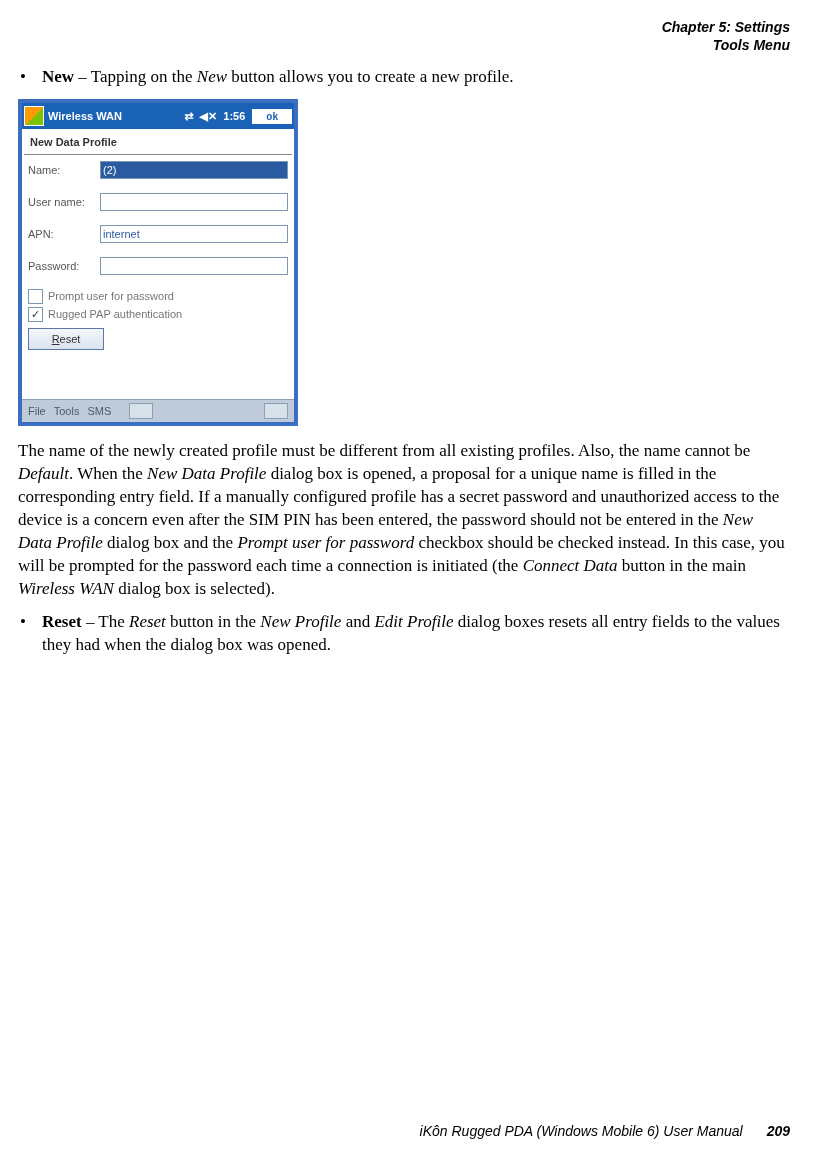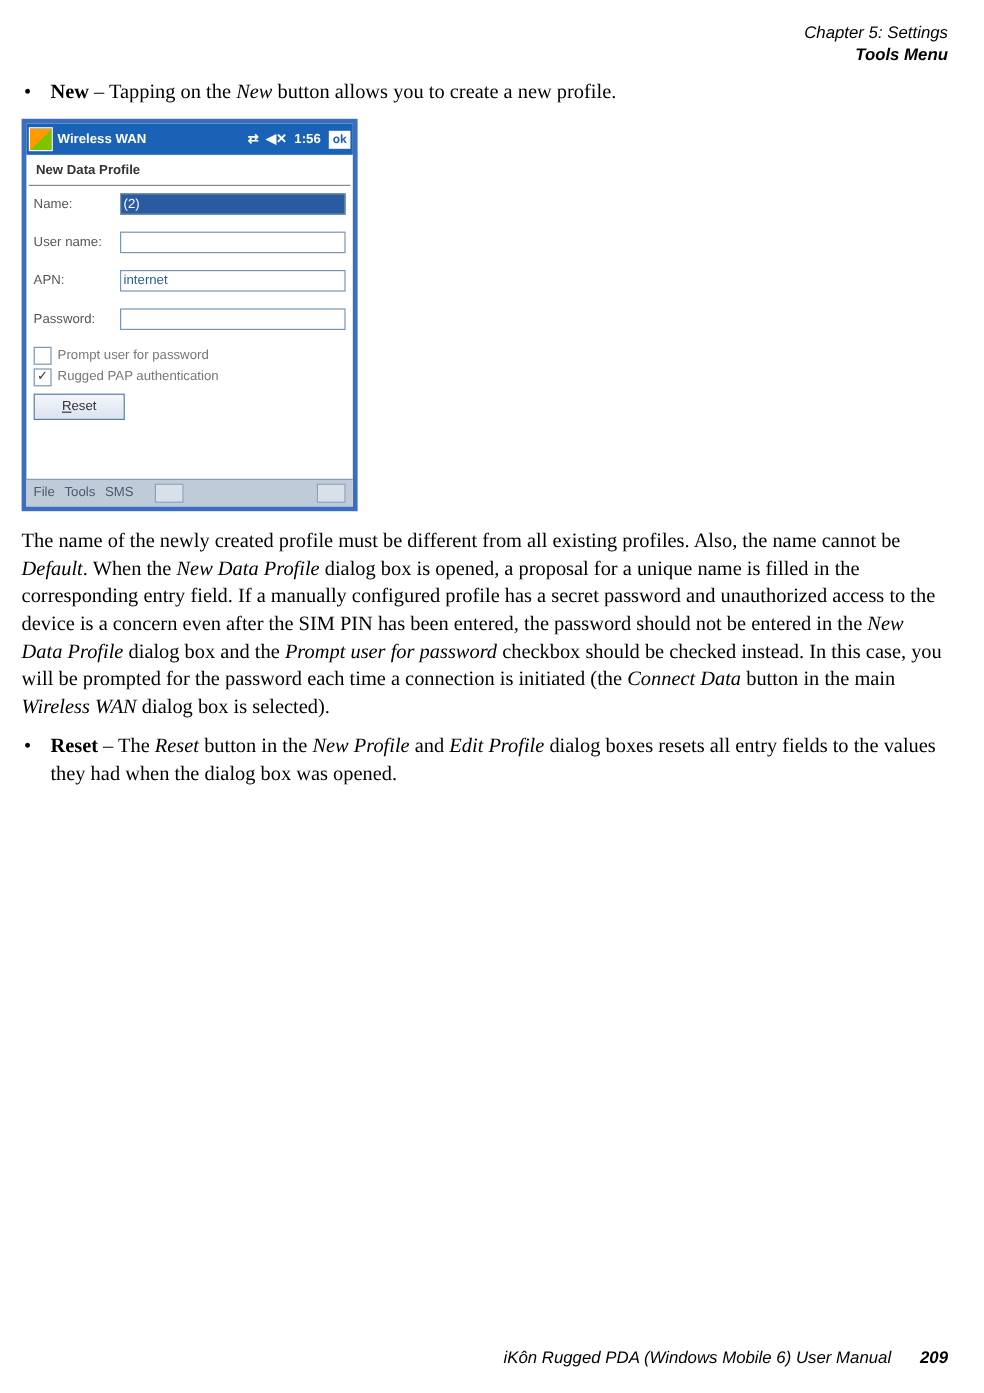--- a/index.html
+++ b/index.html
@@ -15,21 +15,21 @@
     line-height: 1.35;
   }
   .header {
     text-align: right;
     font-style: italic;
     font-family: Verdana, Arial, sans-serif;
     font-size: 14px;
     line-height: 1.3;
     margin-bottom: 12px;
   }
-  .header .line1 { font-weight: normal; }
+  .header .line1 { font-weight: bold; }
   .header .line2 { font-weight: bold; }
   .bullet-row {
     display: flex;
     margin-left: 0px;
     margin-bottom: 10px;
   }
   .bullet-dot {
     width: 22px;
     flex-shrink: 0;
     padding-left: 2px;
@@ -65,21 +65,21 @@
     background: linear-gradient(135deg,#ff9a00 0 50%,#7cc400 50% 100%);
     border: 1px solid #fff;
     margin-right: 4px;
   }
   .title-text { flex: 1; }
   .tb-icon { margin: 0 3px; font-size: 11px; color:#fff; }
   .ok-btn {
     background: #fff;
     color: #1a62b5;
     font-size: 10px;
-    padding: 1px 3px;
+    padding: 1px 14px;
     font-weight: bold;
     margin-left: 4px;
   }
   .pda-subtitle {
     font-weight: bold;
     color: #333;
     padding: 6px 6px 4px 6px;
     border-bottom: 1px solid #888;
     margin: 0 2px;
   }
@@ -141,21 +141,21 @@
     color: #333;
     font-size: 11px;
   }
   .reset-btn .u { text-decoration: underline; }
   .pda-bottombar {
     background: #bfcbd9;
     border-top: 1px solid #8aa0b8;
     color: #4a5a6a;
     padding: 3px 6px;
     display: flex;
-    align-items: flex-start;
+    align-items: center;
     font-size: 11px;
   }
   .bb-item { margin-right: 8px; }
   .kbd-icon {
     width: 22px;
     height: 14px;
     border: 1px solid #8aa0b8;
     background: #d8e0ea;
     margin-left: 10px;
   }

